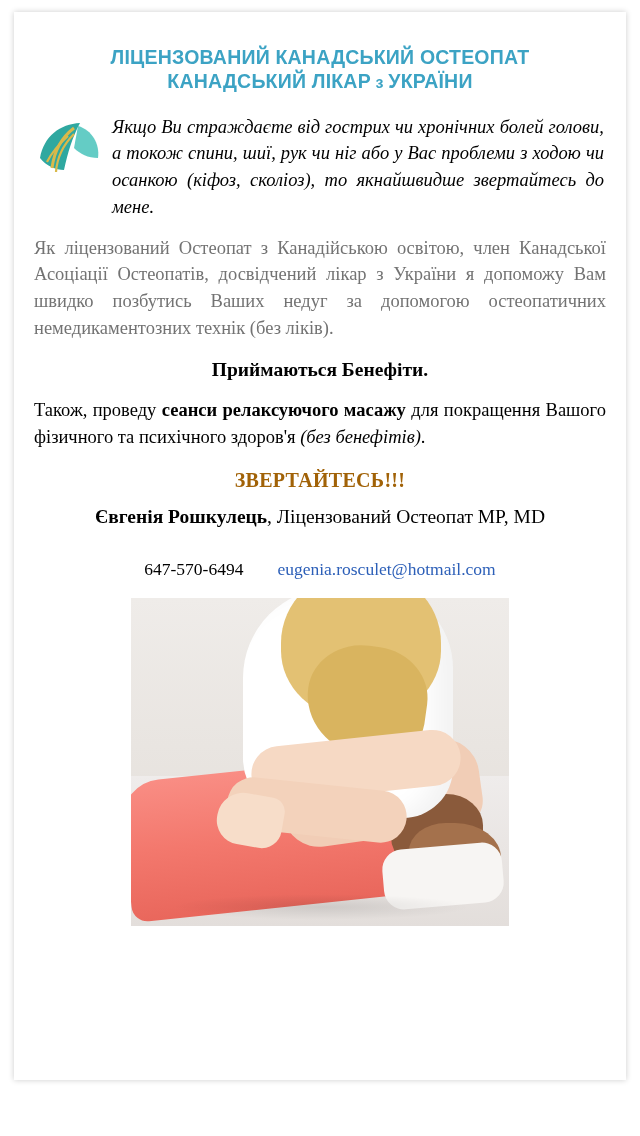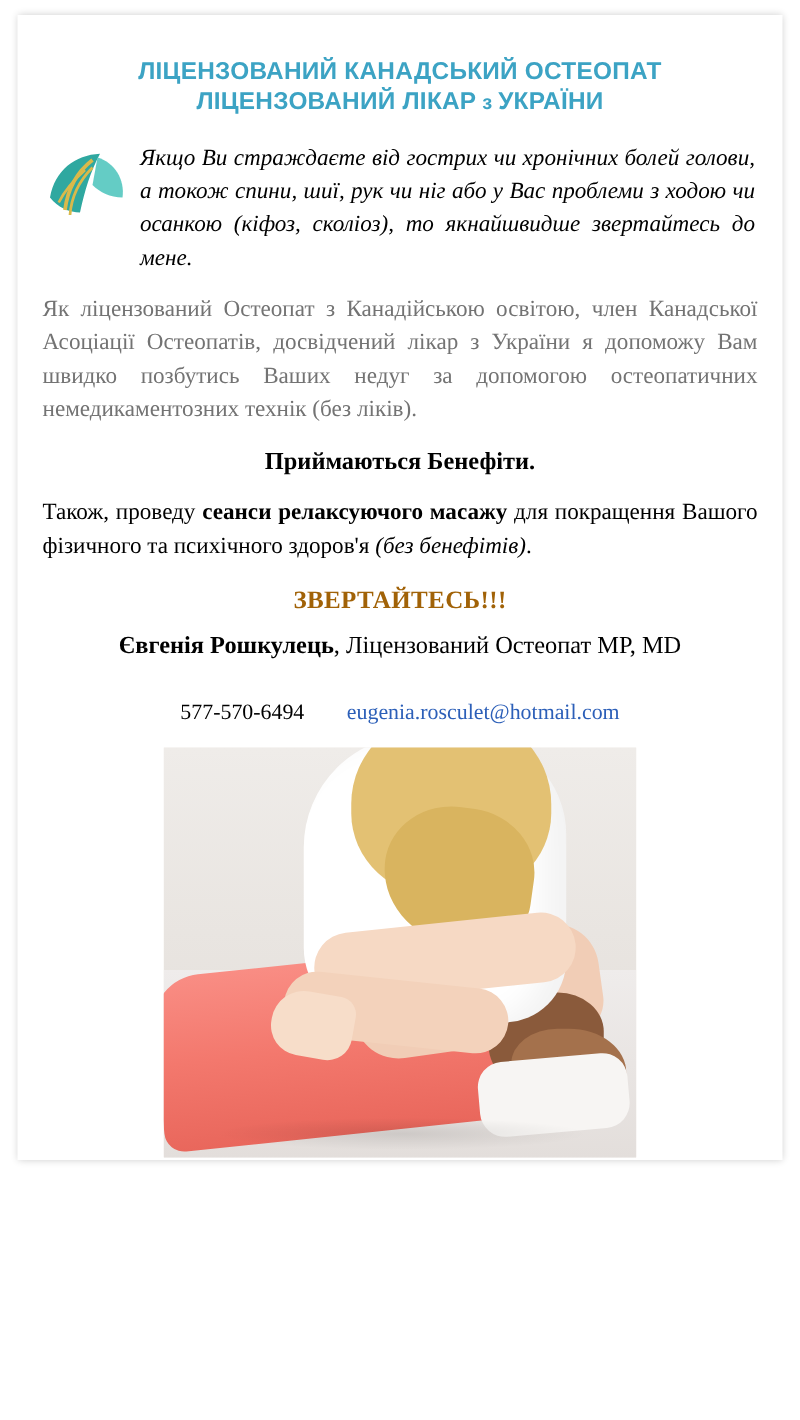--- a/index.html
+++ b/index.html
@@ -18,21 +18,21 @@
     width: 640px;
     height: 1136px;
     background: #ffffff;
     box-sizing: border-box;
   }
   .sheet {
     position: absolute;
     left: 14px;
     top: 12px;
     width: 612px;
-    height: 916px;
+    height: 1068px;
     background: #ffffff;
     box-shadow: 0 0 6px rgba(0,0,0,0.20);
     box-sizing: border-box;
     padding: 0 20px;
   }
   .headline {
     text-align: center;
     color: #3ca3c4;
     font-family: "Liberation Sans", sans-serif;
     font-weight: bold;
@@ -262,21 +262,21 @@
   }
 </style>
 </head>
 <body>
 
 <div class="page">
   <div class="sheet">
 
     <div class="headline">
       <span class="l1">ЛІЦЕНЗОВАНИЙ КАНАДСЬКИЙ ОСТЕОПАТ</span>
-      <span class="l2"><span>ЛІЦЕНЗОВАНИЙ ЛІКАР</span><span class="small"> з </span><span>УКРАЇНИ</span></span>
+      <span class="l2"><span>КАНАДСЬКИЙ ЛІКАР</span><span class="small"> з </span><span>УКРАЇНИ</span></span>
     </div>
 
     <div class="intro-row">
       <div class="logo">
         <svg width="70" height="62" viewBox="0 0 70 62" xmlns="http://www.w3.org/2000/svg">
           <path d="M6 40 C10 18 26 6 46 5 C38 20 34 34 30 52 C22 52 12 48 6 40 Z" fill="#2fa8a0"></path>
           <path d="M18 50 C20 34 27 20 40 10" stroke="#d9b94a" stroke-width="3" fill="none"></path>
           <path d="M13 44 C18 34 25 26 34 18" stroke="#d9b94a" stroke-width="2.2" fill="none"></path>
           <path d="M22 54 C23 40 29 27 40 16" stroke="#d9b94a" stroke-width="2.2" fill="none"></path>
           <path d="M44 8 C58 12 66 26 64 40 C54 40 46 36 40 30" fill="#49c3bb" opacity="0.85"></path>
@@ -289,21 +289,21 @@
 
     <div class="benefits">Приймаються Бенефіти.</div>
 
     <div class="massage"><span>Також, проведу </span><b>сеанси релаксуючого масажу</b><span> для покращення Вашого фізичного та психічного здоров'я </span><i>(без бенефітів)</i><span>.</span></div>
 
     <div class="callout">ЗВЕРТАЙТЕСЬ!!!</div>
 
     <div class="signature"><b>Євгенія Рошкулець</b><span>, Ліцензований Остеопат MP, MD</span></div>
 
     <div class="contact">
-      <span class="phone">577-570-6494</span>
+      <span class="phone">647-570-6494</span>
       <span class="email">eugenia.rosculet@hotmail.com</span>
     </div>
 
     <div class="photo-wrap">
       <div class="photo">
         <div class="bg"></div>
         <div class="sheet-bed"></div>
         <div class="towel"></div>
         <div class="back-skin"></div>
         <div class="head"></div>

